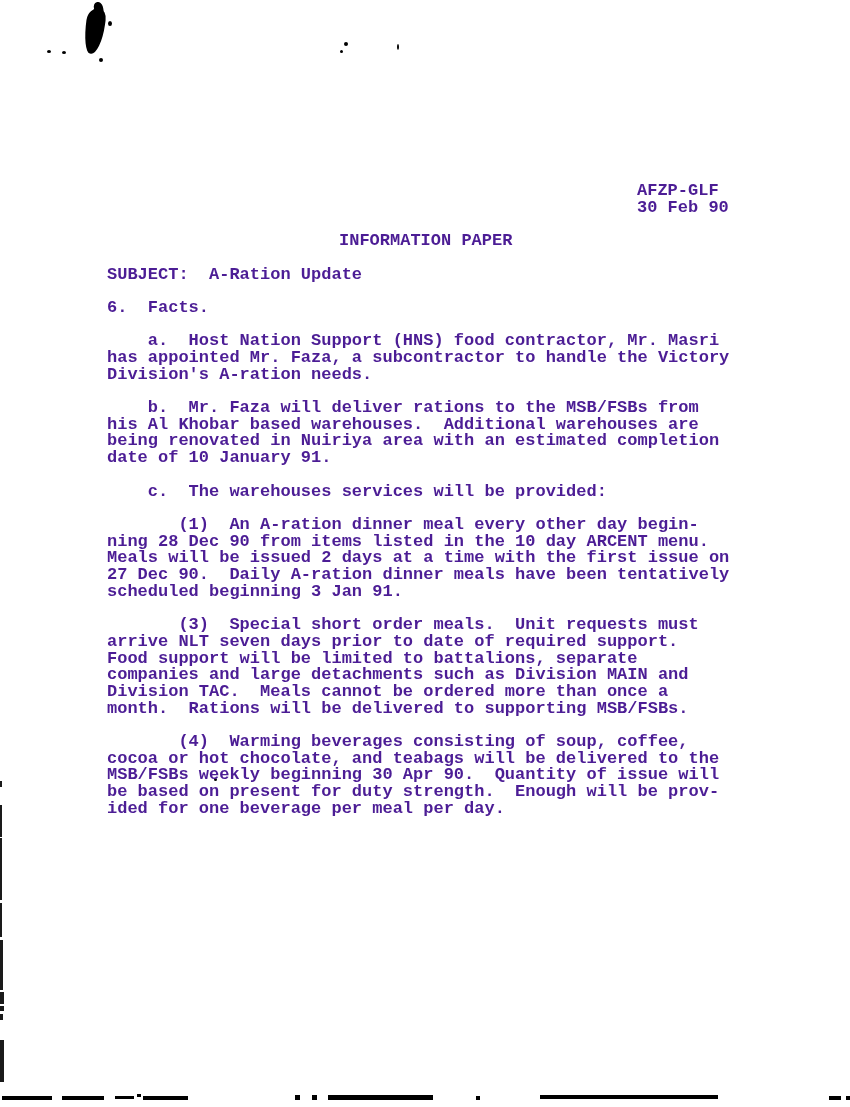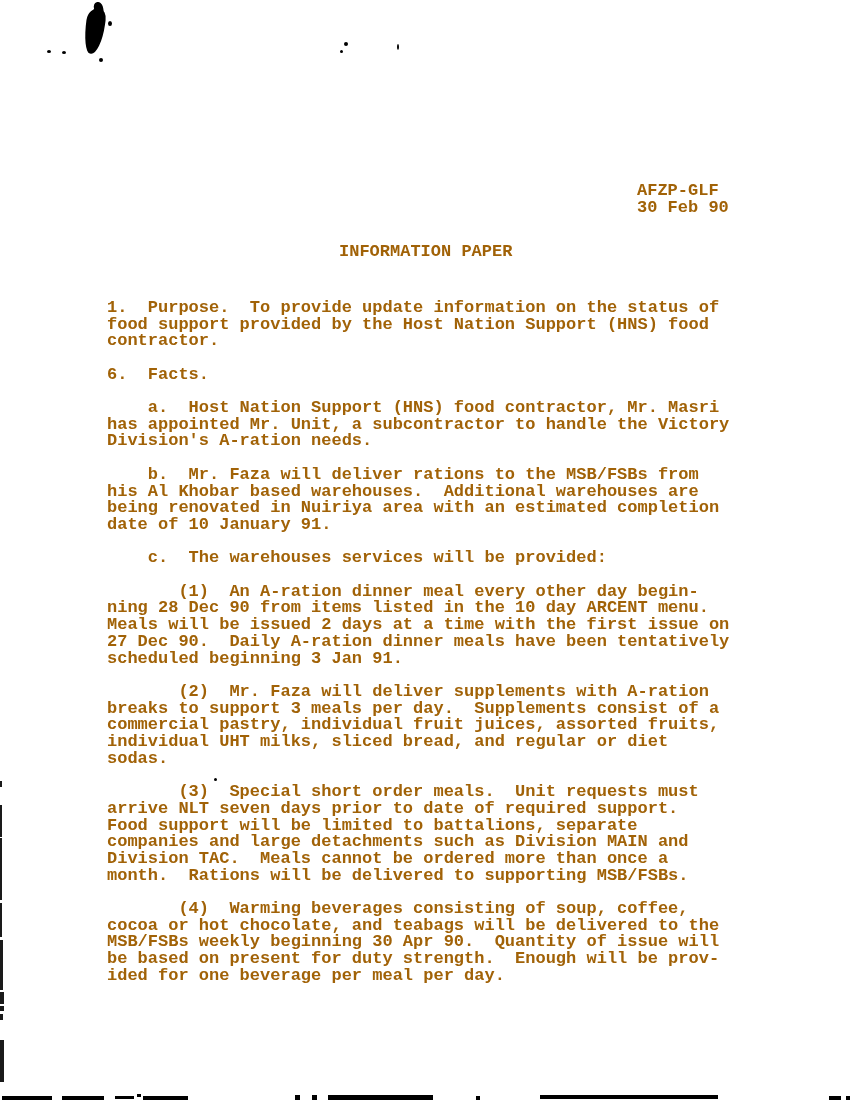--- a/index.html
+++ b/index.html
@@ -10,21 +10,21 @@
   #page {
     position: relative;
     width: 850px;
     height: 1107px;
     background: #ffffff;
     overflow: hidden;
     font-family: "Liberation Mono", "DejaVu Sans Mono", monospace;
     font-size: 17px;
     line-height: 16.7px;
     font-weight: 700;
-    color: #a16207;
+    color: #4c1d95;
   }
   .mono {
     white-space: pre;
     position: absolute;
     letter-spacing: 0;
   }
   #doc-body {
     position: absolute;
     left: 107px;
     top: 299.9px;
@@ -94,46 +94,39 @@
     <div class="bmark" style="left:328px;top:1095px;width:105px;height:5px;"></div>
     <div class="bmark" style="left:476px;top:1096px;width:4px;height:4px;"></div>
     <div class="bmark" style="left:540px;top:1095px;width:178px;height:4px;"></div>
     <div class="bmark" style="left:829px;top:1096px;width:12px;height:4px;"></div>
     <div class="bmark" style="left:846px;top:1096px;width:4px;height:4px;"></div>
   </div>
 
   <div class="mono" style="left:637px;top:183px;">AFZP-GLF</div>
   <div class="mono" style="left:637px;top:199.7px;">30 Feb 90</div>
 
-  <div class="mono" style="left:339px;top:233.1px;margin-top:11px;">INFORMATION PAPER</div>
+  <div class="mono" style="left:339px;top:233.1px;">INFORMATION PAPER</div>
 
+  <div class="mono" style="left:107px;top:266.5px;">SUBJECT:  A-Ration Update</div>
 
   <div id="doc-body">
-    <div class="para">1.  Purpose.  To provide update information on the status of
-food support provided by the Host Nation Support (HNS) food
-contractor.</div>
     <div class="para">6.  Facts.</div>
     <div class="para">    a.  Host Nation Support (HNS) food contractor, Mr. Masri
-has appointed Mr. Unit, a subcontractor to handle the Victory
+has appointed Mr. Faza, a subcontractor to handle the Victory
 Division's A-ration needs.</div>
     <div class="para">    b.  Mr. Faza will deliver rations to the MSB/FSBs from
 his Al Khobar based warehouses.  Additional warehouses are
 being renovated in Nuiriya area with an estimated completion
 date of 10 January 91.</div>
     <div class="para">    c.  The warehouses services will be provided:</div>
     <div class="para">       (1)  An A-ration dinner meal every other day begin-
 ning 28 Dec 90 from items listed in the 10 day ARCENT menu.
 Meals will be issued 2 days at a time with the first issue on
 27 Dec 90.  Daily A-ration dinner meals have been tentatively
 scheduled beginning 3 Jan 91.</div>
-    <div class="para">       (2)  Mr. Faza will deliver supplements with A-ration
-breaks to support 3 meals per day.  Supplements consist of a
-commercial pastry, individual fruit juices, assorted fruits,
-individual UHT milks, sliced bread, and regular or diet
-sodas.</div>
     <div class="para">       (3)  Special short order meals.  Unit requests must
 arrive NLT seven days prior to date of required support.
 Food support will be limited to battalions, separate
 companies and large detachments such as Division MAIN and
 Division TAC.  Meals cannot be ordered more than once a
 month.  Rations will be delivered to supporting MSB/FSBs.</div>
     <div class="para">       (4)  Warming beverages consisting of soup, coffee,
 cocoa or hot chocolate, and teabags will be delivered to the
 MSB/FSBs weekly beginning 30 Apr 90.  Quantity of issue will
 be based on present for duty strength.  Enough will be prov-

